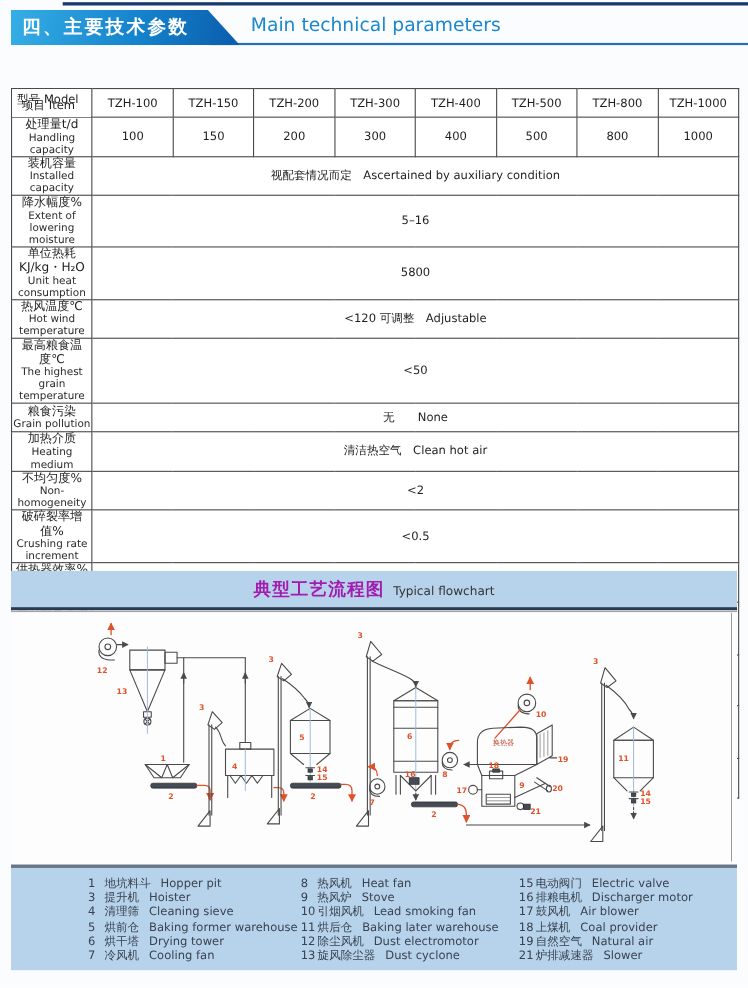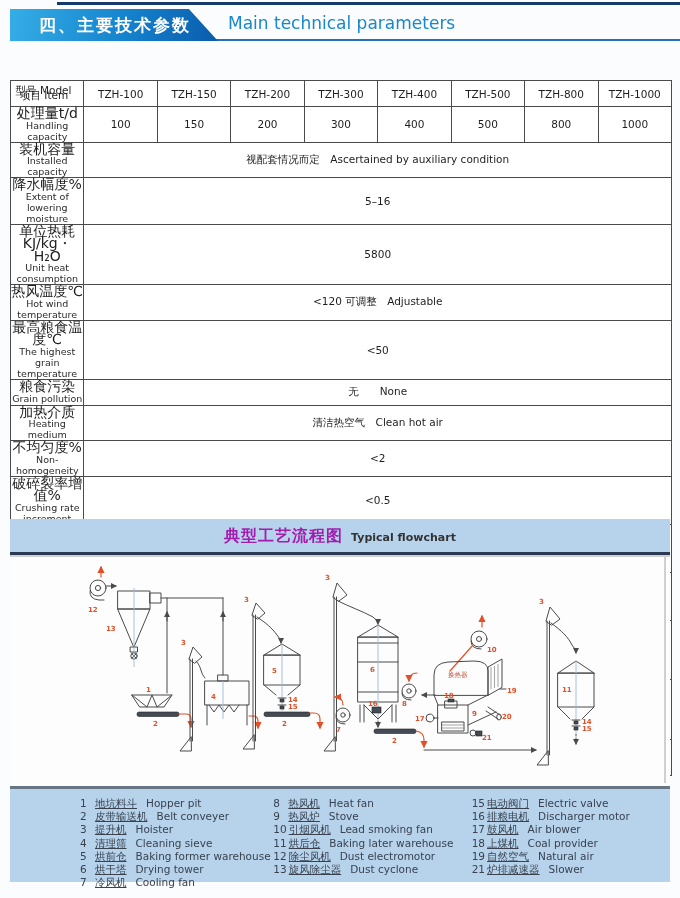--- a/index.html
+++ b/index.html
@@ -5,56 +5,56 @@
   html,body{margin:0;padding:0;}
   body{width:680px;height:898px;background:#f5f8fb;font-family:"DejaVu Sans","Liberation Sans",sans-serif;position:relative;overflow:hidden;}
   .page{position:absolute;inset:0;background:#fbfcfd;}
 
   
   .topline{position:absolute;top:2px;left:57px;right:0;height:2.5px;background:#17396b;}
   .blue-line{position:absolute;top:39px;left:190px;right:0;height:2px;background:#2570b8;}
   .banner{position:absolute;top:9px;left:10px;width:208px;height:32px;
     background:linear-gradient(100deg,#35aee6 0%,#1583cd 55%,#0a5cab 100%);
     clip-path:polygon(0 0,86% 0,100% 100%,0 100%);
-    color:#fff;font-size:17px;font-weight:bold;letter-spacing:2px;line-height:32px;padding-left:29px;box-sizing:border-box;}
+    color:#fff;font-size:17px;font-weight:bold;letter-spacing:2px;line-height:32px;padding-left:10px;box-sizing:border-box;}
   .header-en{position:absolute;top:13px;left:228px;font-size:17px;font-weight:normal;color:#1a87cc;}
 
   
   table.params{position:absolute;top:80px;left:10px;width:662px;border-collapse:collapse;table-layout:fixed;background:#fff;}
   table.params td{border:1px solid #4a4a4a;text-align:center;vertical-align:middle;color:#1e1e1e;font-size:10.5px;height:25px;padding:0;background:#fff;}
   td.lbl{background:#d7d7d7;width:208px;}
-  td.lbl .zh{font-size:14px;line-height:12.5px;}
+  td.lbl .zh{font-size:11px;line-height:12.5px;}
   td.lbl .en{font-size:9.5px;line-height:11px;color:#2a2a2a;}
   td.corner{background:#d7d7d7;position:relative;height:36px;
     background-image:linear-gradient(to bottom right,transparent calc(50% - 0.7px),#4a4a4a calc(50% - 0.7px),#4a4a4a calc(50% + 0.7px),transparent calc(50% + 0.7px));}
   td.corner .model{position:absolute;top:3px;right:12px;font-size:10.5px;}
   td.corner .item{position:absolute;bottom:3px;left:9px;font-size:10.5px;}
   td.mh{font-size:10.5px;}
 
   
   .flow-banner{position:absolute;top:519px;left:10px;width:660px;height:33px;background:#b7d3ec;border-bottom:3px solid #2b3a52;box-sizing:content-box;text-align:center;line-height:33px;}
   .flow-banner .zh{font-size:16px;font-weight:bold;color:#a21caf;letter-spacing:1px;}
-  .flow-banner .en{font-size:11px;color:#333;margin-left:8px;font-weight:bold;}
+  .flow-banner .en{font-size:11px;color:#333;margin-left:8px;}
   .diagram{position:absolute;top:555px;left:10px;width:660px;height:231px;background:#fdfdfe;}
 
   svg .eq{fill:none;stroke:#4a4a4a;stroke-width:1;stroke-linecap:round;stroke-linejoin:round;}
   svg .thin{fill:none;stroke:#7d7d7d;stroke-width:0.7;}
   svg .red{fill:none;stroke:#e0512a;stroke-width:1.2;stroke-linecap:round;}
   svg .blue{fill:none;stroke:#9db9dd;stroke-width:0.9;}
   svg .dk{fill:#454b55;stroke:#222;stroke-width:0.6;}
   svg .num{fill:#e0512a;font-size:7px;font-weight:600;font-family:"DejaVu Sans","Liberation Sans",sans-serif;}
   svg .stl{fill:#c2442a;font-size:6.5px;font-family:"DejaVu Sans","Liberation Sans",sans-serif;}
   svg .dash{stroke-dasharray:2,2;}
 
   
   .legend{position:absolute;top:786px;left:10px;width:660px;height:96px;background:#b7d3ec;border-top:3px solid #677584;box-sizing:border-box;display:flex;padding:8px 0 0 70px;}
   .legend ul{list-style:none;margin:0;padding:0;}
   .legend li{font-size:10.5px;line-height:13.2px;color:#39424e;white-space:nowrap;}
   .legend .no{display:inline-block;min-width:13px;margin-right:2px;}
-  .legend .lz{margin-right:9px;text-decoration:underline;}
+  .legend .lz{margin-right:9px;}
   .legend .col{margin-right:0;}
   .legend .c1{width:195px;}
   .legend .c2{width:200px;}
   .legend .c3{width:200px;}
 </style>
 </head>
 <body>
 
 <div class="page">
 
@@ -453,21 +453,20 @@
           <text x="572" y="176" class="num">15</text>
         </g>
         <line x1="566" y1="179" x2="566" y2="189" class="eq dash" marker-end="url(#mD)"></line>
       </g>
     </svg>
   </div>
 
   <div class="legend">
     <ul class="col c1">
       <li><span class="no">1</span><span class="lz">地坑料斗</span><span class="le">Hopper pit</span></li>
-      <li><span class="no">2</span><span class="lz">皮带输送机</span><span class="le">Belt conveyer</span></li>
       <li><span class="no">3</span><span class="lz">提升机</span><span class="le">Hoister</span></li>
       <li><span class="no">4</span><span class="lz">清理筛</span><span class="le">Cleaning sieve</span></li>
       <li><span class="no">5</span><span class="lz">烘前仓</span><span class="le">Baking former warehouse</span></li>
       <li><span class="no">6</span><span class="lz">烘干塔</span><span class="le">Drying tower</span></li>
       <li><span class="no">7</span><span class="lz">冷风机</span><span class="le">Cooling fan</span></li>
     </ul>
     <ul class="col c2">
       <li><span class="no">8</span><span class="lz">热风机</span><span class="le">Heat fan</span></li>
       <li><span class="no">9</span><span class="lz">热风炉</span><span class="le">Stove</span></li>
       <li><span class="no">10</span><span class="lz">引烟风机</span><span class="le">Lead smoking fan</span></li>

